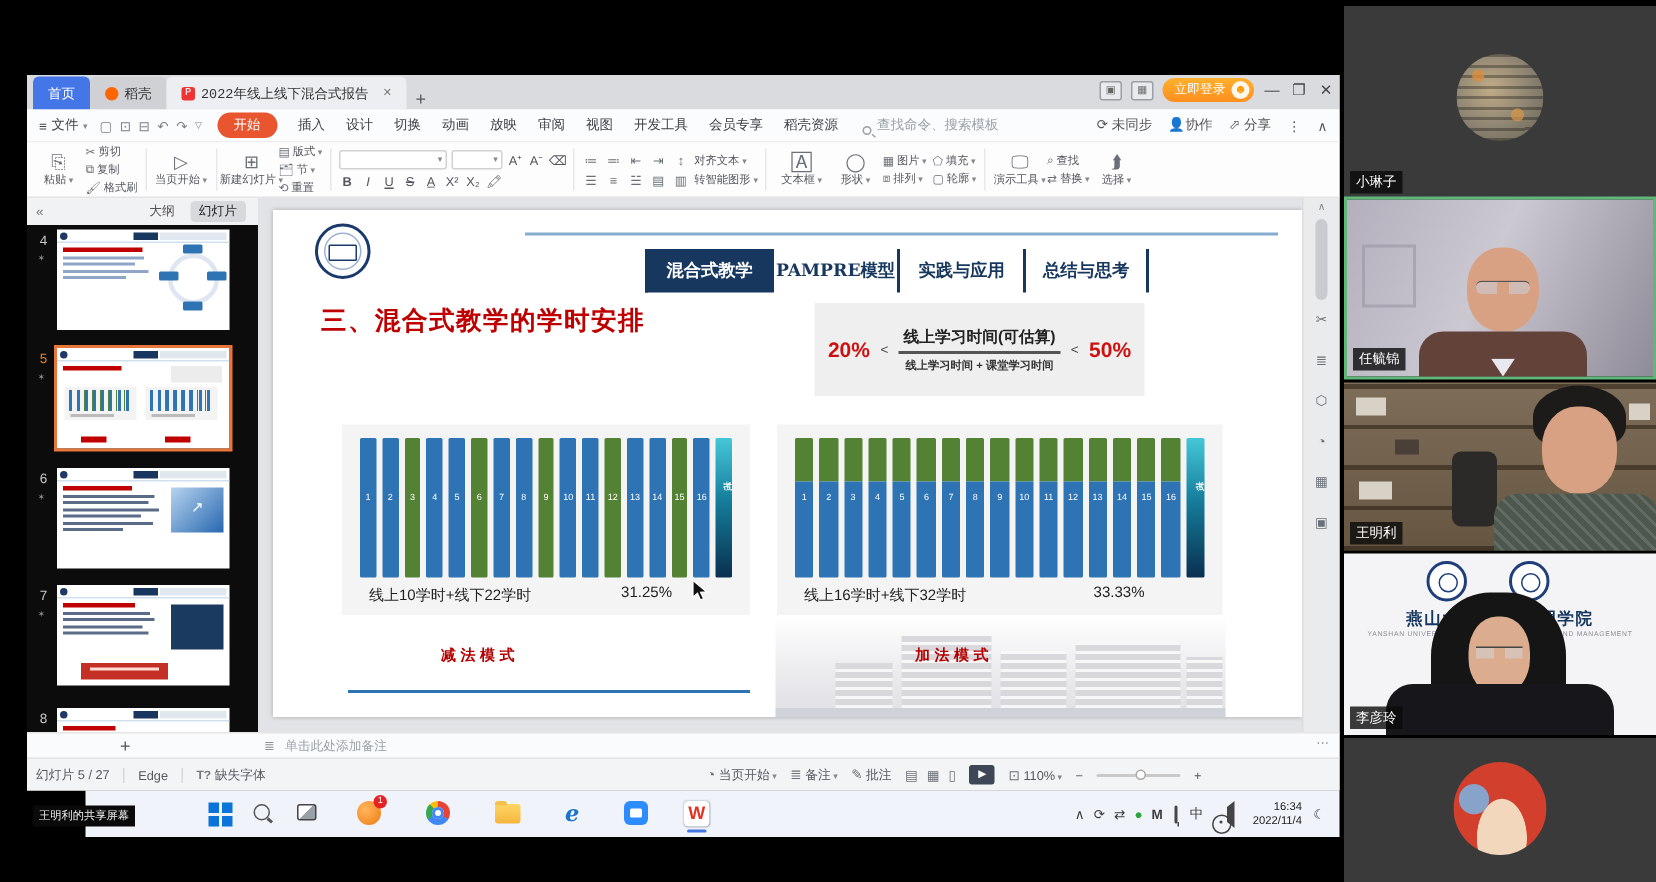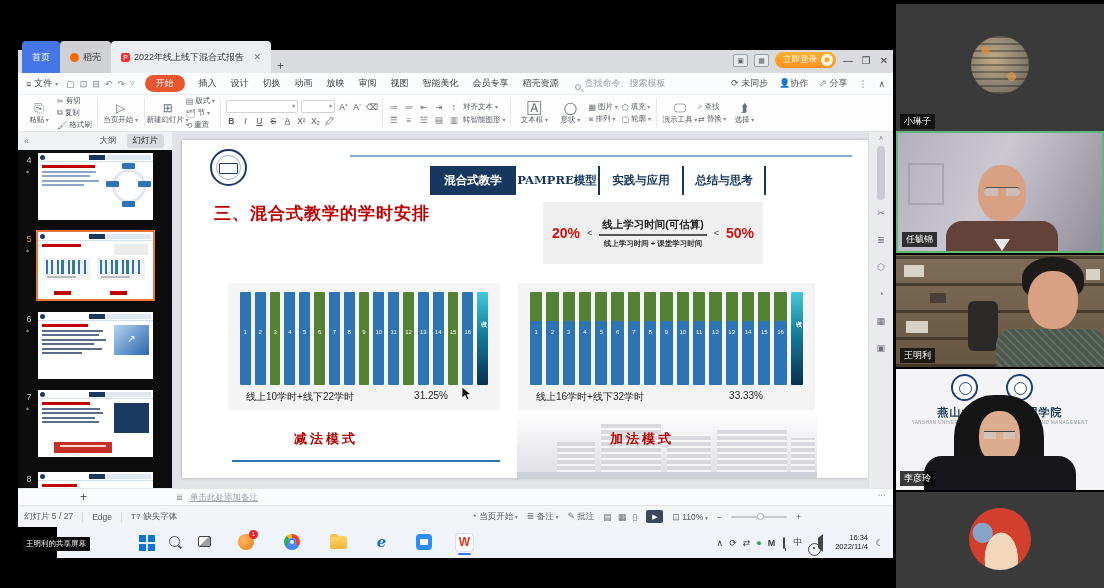--- a/index.html
+++ b/index.html
@@ -6,22 +6,22 @@
   html,body { width:1104px; height:588px; background:#000; overflow:hidden;
               font-family:"Liberation Sans", sans-serif; }
   #stage { position:relative; width:1104px; height:588px; background:#000; overflow:hidden; }
 
   
   .wps { position:absolute; left:18px; top:50px; width:875px; height:477px; background:#fdfdfe; }
 
   
   .tabstrip { position:absolute; left:0; top:0; width:100%; height:23px; background:#d9dbdf;
               display:flex; align-items:flex-end; }
-  .wtab { height:32px; display:flex; align-items:center; gap:4px; padding:0 10px;
-          font-size:9px; color:#333; border-radius:4px 4px 0 0; }
+  .wtab { height:22px; display:flex; align-items:center; gap:4px; padding:0 10px;
+          font-size:9px; color:#333; border-radius:4px 4px 0 0;font-family:Liberation Mono, monospace; }
   .wtab.home { background:#4576e8; color:#fff; margin-left:4px; }
   .wtab.docer { background:#cfd1d5; }
   .wtab.doc { background:#eceef1; width:160px; }
   .wtab .ticon { width:9px; height:9px; border-radius:2px; background:#e33; color:#fff;
                  font-size:7px; line-height:9px; text-align:center; flex:0 0 auto; }
   .wtab .flame { background:#f60; border-radius:50%; }
   .doc-title { overflow:hidden; white-space:nowrap; flex:1; }
   .tclose { color:#777; font-size:9px; }
   .tplus { font-size:12px; color:#555; margin-left:6px; }
   .win-controls { position:absolute; right:3px; top:2px; display:flex; align-items:center; gap:6px; }
@@ -117,21 +117,21 @@
                  border-left:1px solid #dddddd; }
   .rs-up { position:absolute; top:2px; width:100%; text-align:center; font-size:7px; color:#888; }
   .rs-thumbbar { position:absolute; left:8px; top:14px; width:8px; height:54px; background:#c9cbce; border-radius:4px; }
   .rs-icons { position:absolute; top:76px; width:100%; display:flex; flex-direction:column;
               align-items:center; gap:17px; font-size:9px; color:#6b7078; }
 
   .notesbar { position:absolute; left:0; top:438px; width:100%; height:17px; background:#fafbfc;
               border-top:1px solid #e5e5e5; font-size:8.5px; color:#9aa0a8; }
   .add-slide { position:absolute; left:62px; top:1px; font-size:12px; color:#555; }
   .notes-ic { position:absolute; left:158px; top:3px; color:#8a8f96; }
-  .notes-ph { position:absolute; left:172px; top:3px;text-decoration:underline; }
+  .notes-ph { position:absolute; left:172px; top:3px; }
   .notes-more { position:absolute; right:6px; top:1px; color:#888; letter-spacing:1px; }
 
   .statusbar { position:absolute; left:0; top:455px; width:100%; height:22px; background:#f3f4f6;
                border-top:1px solid #e3e3e3; font-size:8.5px; color:#55595f; }
   .st-left { position:absolute; left:6px; top:5px; display:flex; align-items:center; gap:9px; }
   .st-div { width:1px; height:10px; background:#d7d7d7; }
   .tq { font-weight:bold; color:#777; font-size:8px; }
   .st-right { position:absolute; right:92px; top:4px; display:flex; align-items:center; gap:9px; }
   .st-ic { color:#6b7078; font-size:9px; }
   .viewics { display:flex; gap:6px; font-size:9px; color:#6b7078; }
@@ -176,21 +176,21 @@
   .bar .n { position:absolute; top:40%; width:100%; text-align:center; font-size:6px; color:#fff; }
   .bar.stackbar { background:transparent; display:flex; flex-direction:column; }
   .seg-top { height:31%; background:#548235; border-radius:1px 1px 0 0; }
   .seg-bot { flex:1; background:#2e74b5; border-radius:0 0 1px 1px; position:relative; }
   .seg-bot .n { top:12%; }
   .bar.exam { background:linear-gradient(#45c7d8, #157d9b 45%, #0a3050); }
   .exam-t { position:absolute; left:0; top:26%; width:100%; text-align:center;
             writing-mode:vertical-rl; font-size:6px; color:#fff; letter-spacing:1px; margin:auto; }
   .cap-row { position:absolute; left:18px; right:52px; bottom:6px; display:flex;
              justify-content:space-between; font-size:10px; color:#222; }
-  .mode-label { position:absolute; font-size:13px; font-weight:bold; color:#b50000;
+  .mode-label { position:absolute; font-size:10px; font-weight:bold; color:#b50000;
                 letter-spacing:3px; z-index:3; }
   .mode-rule { position:absolute; left:50px; top:320px; width:268px; height:2px; background:#2e74b5; }
   .campus { position:absolute; left:335px; top:270px; width:300px; height:68px; overflow:hidden;
             background:linear-gradient(#ffffff, #ececef 55%, #dfdfe4); }
   .bld { position:absolute; bottom:6px; background:#d6d6db; opacity:.9;
          background-image:repeating-linear-gradient(0deg, rgba(255,255,255,.85) 0 2px, transparent 2px 6px); }
   .campus::after { content:""; position:absolute; left:0; bottom:0; width:100%; height:6px; background:#cfd2d8; }
 
   .cursor { position:absolute; left:461px; top:386px; z-index:40; }
 
@@ -360,21 +360,21 @@
       </span>
       <span class="start-pill">开始</span>
       <span class="menus" id="menu-items">
           <span class="menu-item">插入</span>
           <span class="menu-item">设计</span>
           <span class="menu-item">切换</span>
           <span class="menu-item">动画</span>
           <span class="menu-item">放映</span>
           <span class="menu-item">审阅</span>
           <span class="menu-item">视图</span>
-          <span class="menu-item">智能美化</span>
+          <span class="menu-item">开发工具</span>
           <span class="menu-item">会员专享</span>
           <span class="menu-item">稻壳资源</span>
         </span>
       <span class="m-search">
         <span class="mag"></span>
         <span>查找命令、搜索模板</span>
       </span>
       <span class="m-right">
         <span>⟳ <span>未同步</span></span>
         <span>👤<span>协作</span></span>

